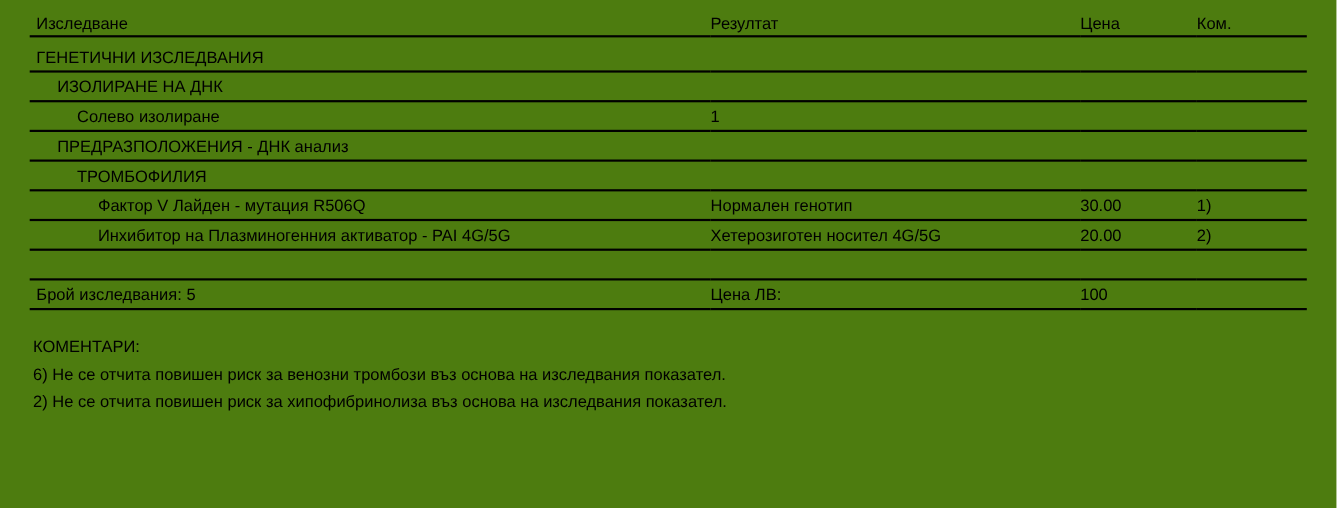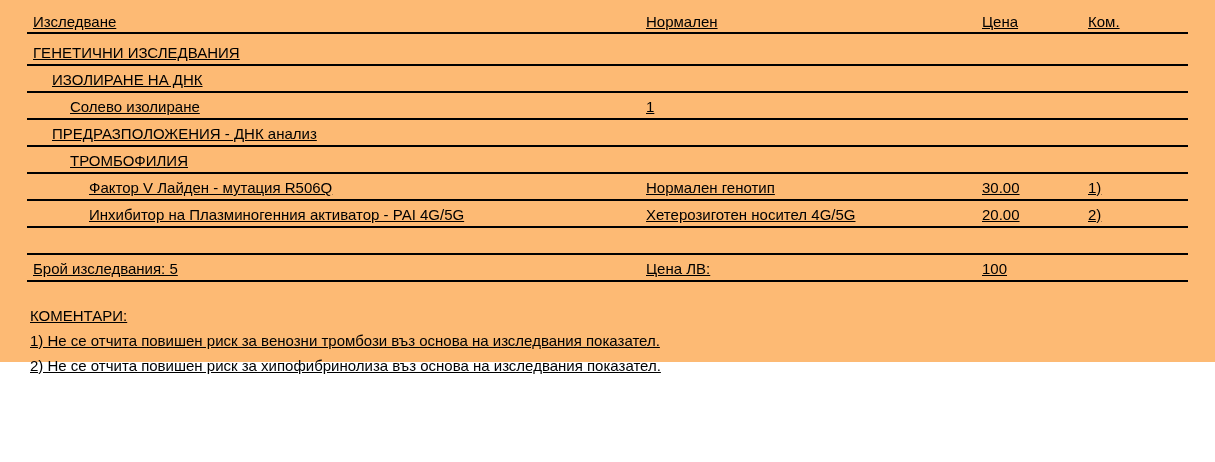--- a/index.html
+++ b/index.html
@@ -10,23 +10,22 @@
     width: 1215px;
     height: 462px;
     font-family: "Liberation Sans", sans-serif;
     font-size: 15px;
     color: #000000;
     overflow: hidden;
   }
   .page {
     position: relative;
     width: 1215px;
-    height: 362px;
-    background: #fdba74;
-    text-decoration: underline;
+    height: 462px;
+    background: #4d7c0f;
   }
   table.results {
     border-collapse: collapse;
     table-layout: fixed;
     margin: 0 0 0 27px;
     width: 1161px;
   }
   table.results th,
   table.results td {
     border-bottom: 2px solid #000000;
@@ -66,21 +65,21 @@
   <table class="results">
     <colgroup>
       <col style="width:619px">
       <col style="width:336px">
       <col style="width:106px">
       <col style="width:100px">
     </colgroup>
     <thead>
       <tr>
         <th class="ind0">Изследване</th>
-        <th>Нормален</th>
+        <th>Резултат</th>
         <th>Цена</th>
         <th>Ком.</th>
       </tr>
     </thead>
     <tbody>
         <tr>
           <td class="ind0">ГЕНЕТИЧНИ ИЗСЛЕДВАНИЯ</td>
           <td></td>
           <td></td>
           <td></td>
@@ -132,18 +131,18 @@
           <td>Цена ЛВ:</td>
           <td>100</td>
           <td></td>
         </tr>
       </tbody>
   </table>
 
   <div class="comments">
     <div class="title">КОМЕНТАРИ:</div>
     <div>
-        <div class="line">1) Не се отчита повишен риск за венозни тромбози въз основа на изследвания показател.</div>
+        <div class="line">6) Не се отчита повишен риск за венозни тромбози въз основа на изследвания показател.</div>
         <div class="line">2) Не се отчита повишен риск за хипофибринолиза въз основа на изследвания показател.</div>
       </div>
   </div>
 
 </div>
 
 </body></html>

